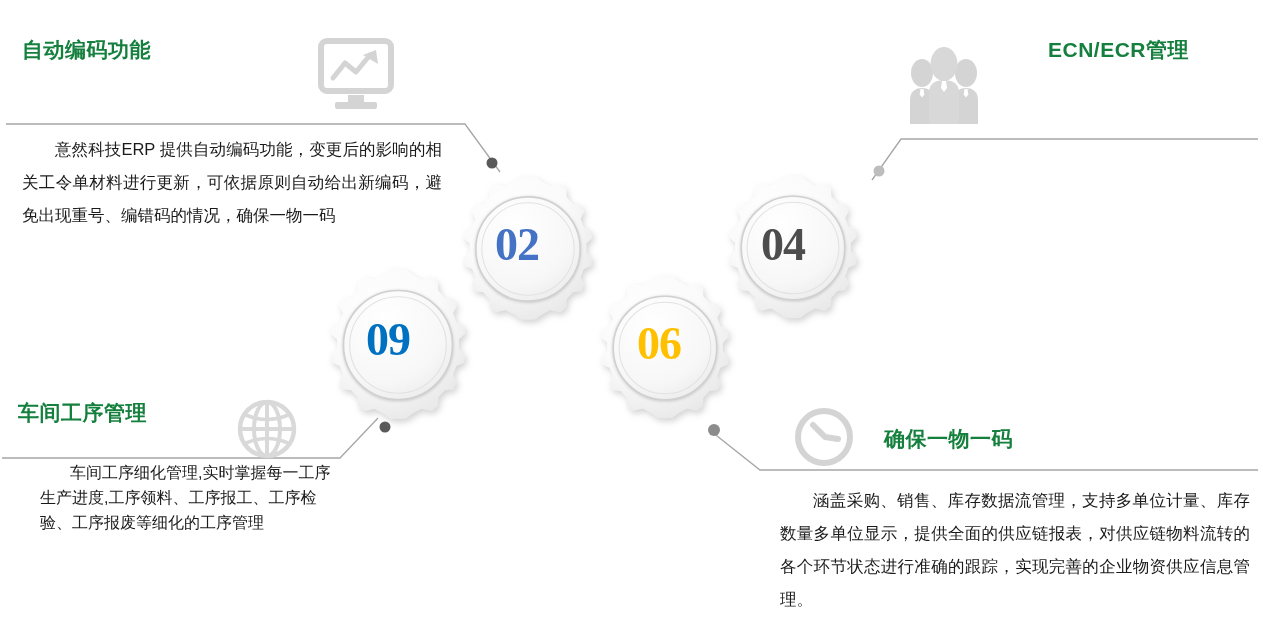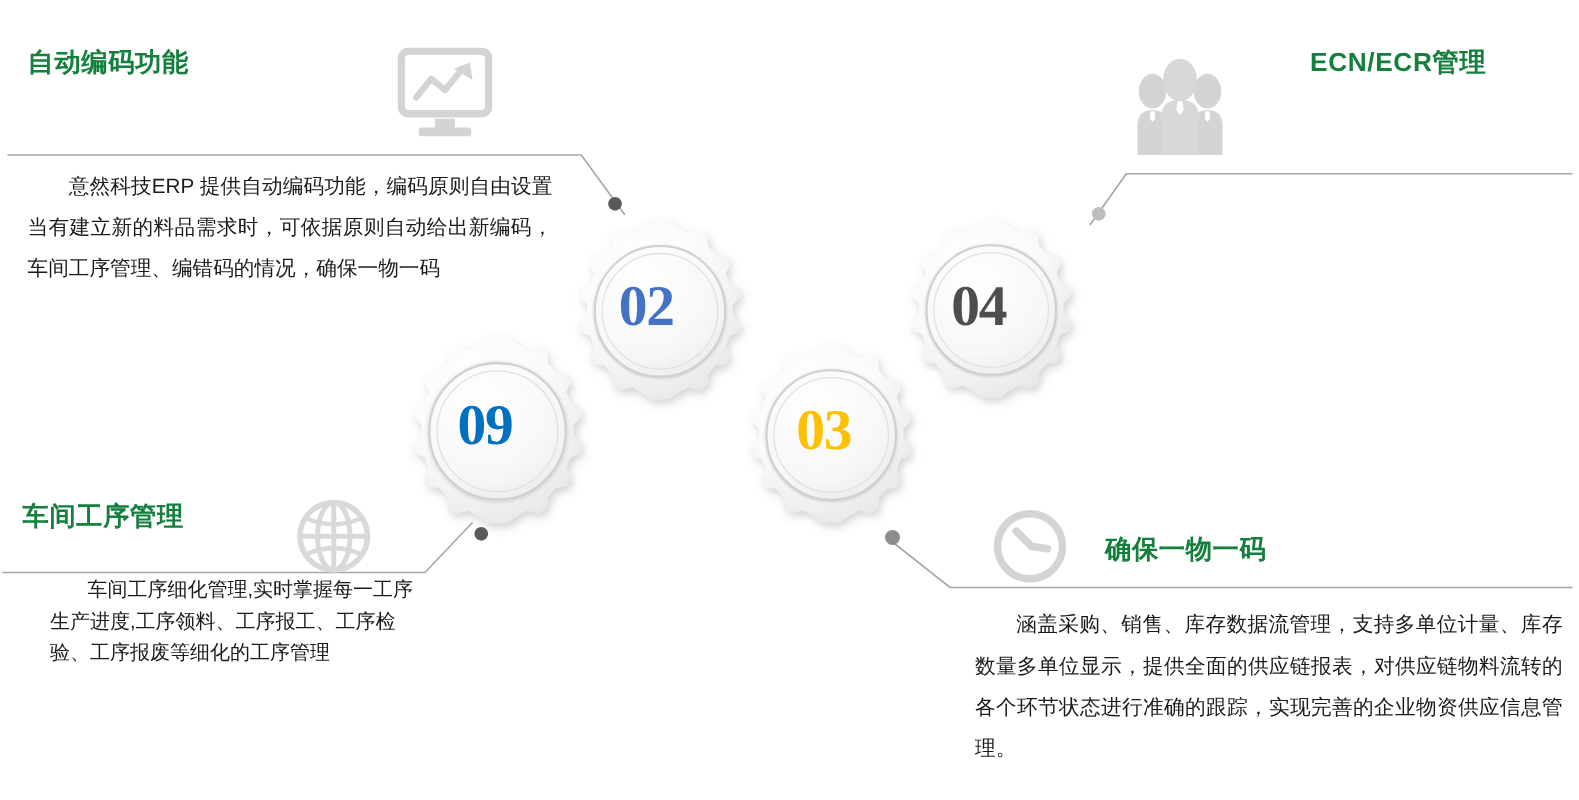--- a/index.html
+++ b/index.html
@@ -172,21 +172,21 @@
 
     <g transform="translate(793,248) scale(0.655)">
       <use href="#gearBody" filter="url(#gsh)"></use>
       <circle r="79" fill="url(#hubGrad)" stroke="#d0d0d0" stroke-width="2.4" filter="url(#hubsh)"></circle>
       <circle r="70" fill="none" stroke="#e2e2e2" stroke-width="1.6"></circle>
     </g>
   </svg>
 
   <div class="gear-num n01">09</div>
   <div class="gear-num n02">02</div>
-  <div class="gear-num n03">03</div>
+  <div class="gear-num n03">06</div>
   <div class="gear-num n04">04</div>
 
   <svg class="deco-icon i-monitor" width="76" height="80" viewBox="0 0 76 80">
     <rect x="3" y="3" width="70" height="50" rx="6" ry="6" fill="none" stroke="#d4d4d4" stroke-width="6"></rect>
     <rect x="30" y="57" width="16" height="8" fill="#d4d4d4"></rect>
     <rect x="17" y="64" width="42" height="7" rx="2" fill="#d4d4d4"></rect>
     <polyline points="15,40 27,25 38,34 52,17" fill="none" stroke="#d4d4d4" stroke-width="5" stroke-linejoin="round" stroke-linecap="round"></polyline>
     <polygon points="58,12 60,26 45,17" fill="#d4d4d4"></polygon>
   </svg>
 
@@ -210,21 +210,21 @@
     <path d="M10,17 Q31,26 52,17" fill="none" stroke="#d9d9d9" stroke-width="3.6"></path>
     <path d="M10,45 Q31,36 52,45" fill="none" stroke="#d9d9d9" stroke-width="3.6"></path>
   </svg>
 
   <svg class="deco-icon i-clock" width="62" height="62" viewBox="0 0 62 62">
     <circle cx="31" cy="31" r="26" fill="none" stroke="#d4d4d4" stroke-width="6"></circle>
     <path d="M20,19 L32,31 L45,33" fill="none" stroke="#d4d4d4" stroke-width="6" stroke-linecap="round" stroke-linejoin="round"></path>
   </svg>
 
   <div class="heading h-auto-code">自动编码功能</div>
-  <div class="para p-auto-code">意然科技ERP 提供自动编码功能，编码原则自由设置当有建立新的料品需求时，可依据原则自动给出新编码，车间工序管理、编错码的情况，确保一物一码</div>
+  <div class="para p-auto-code">意然科技ERP 提供自动编码功能，变更后的影响的相关工令单材料进行更新，可依据原则自动给出新编码，避免出现重号、编错码的情况，确保一物一码</div>
 
   <div class="heading h-ecn-ecr">ECN/ECR管理</div>
 
   <div class="heading h-workshop">车间工序管理</div>
   <div class="para p-workshop">车间工序细化管理,实时掌握每一工序生产进度,工序领料、工序报工、工序检验、工序报废等细化的工序管理</div>
 
   <div class="heading h-supply">确保一物一码</div>
   <div class="para p-supply">涵盖采购、销售、库存数据流管理，支持多单位计量、库存数量多单位显示，提供全面的供应链报表，对供应链物料流转的各个环节状态进行准确的跟踪，实现完善的企业物资供应信息管理。</div>
 
 </div>

